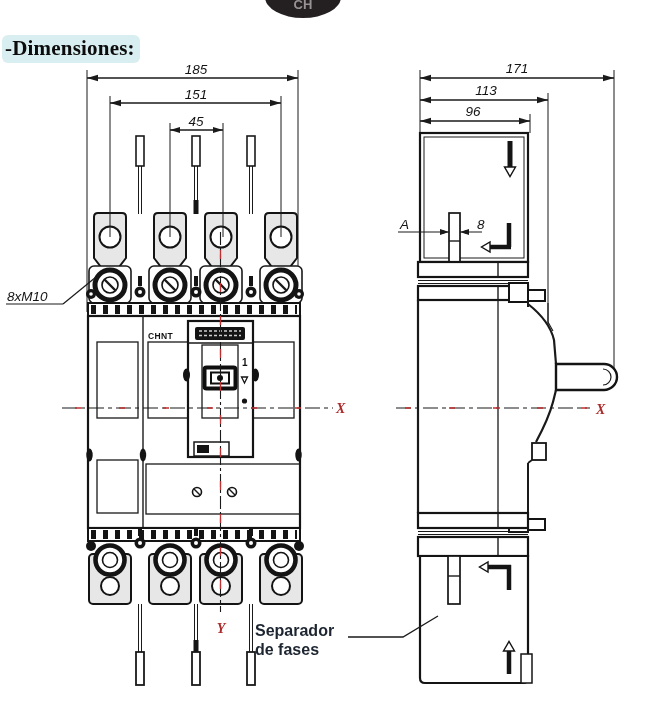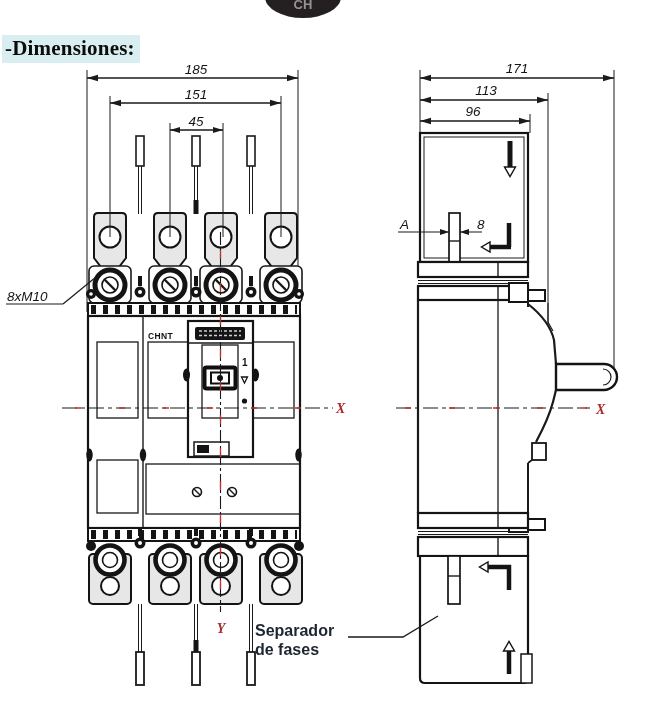--- a/index.html
+++ b/index.html
@@ -1,20 +1,20 @@
 <!DOCTYPE html>
 <html><head>
 <meta charset="utf-8">
 <style>
   html,body{margin:0;padding:0;background:#ffffff;}
   #stage{position:relative;width:664px;height:706px;background:#ffffff;overflow:hidden;
          font-family:"Liberation Sans",sans-serif;}
   #heading{position:absolute;left:2px;top:35px;background:#d9eef0;color:#0c0c0c;
            font-family:"Liberation Serif",serif;font-weight:bold;font-size:21px;
-           padding:1px 5px 2px 3px;letter-spacing:0.2px;}
+           padding:1px 5px 2px 3px;letter-spacing:0.2px;border-radius:6px;}
   svg{position:absolute;left:0;top:0;}
   .ln{stroke:#1a1a1a;fill:none;}
   .dimtxt{font-family:"Liberation Sans",sans-serif;font-style:italic;font-size:13.5px;
           fill:#141414;}
   .redtxt{font-family:"Liberation Serif",serif;font-style:italic;font-weight:bold;
           font-size:14px;fill:#ab2a2a;}
   .brandtxt{font-family:"Liberation Sans",sans-serif;font-weight:bold;font-size:8.5px;
             fill:#111;letter-spacing:0.4px;}
   .callouttxt{font-family:"Liberation Sans",sans-serif;font-weight:600;font-size:16px;
               fill:#1c2530;}

